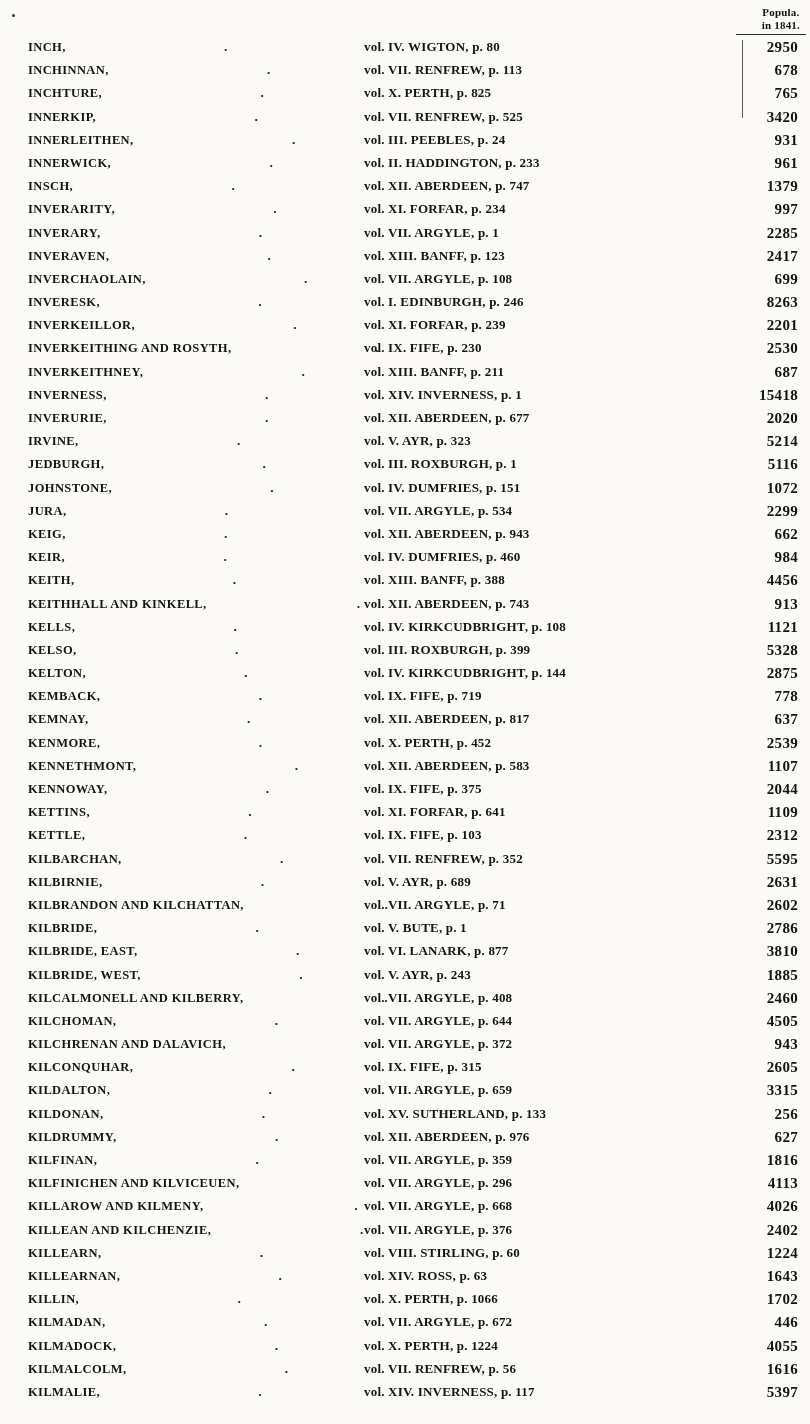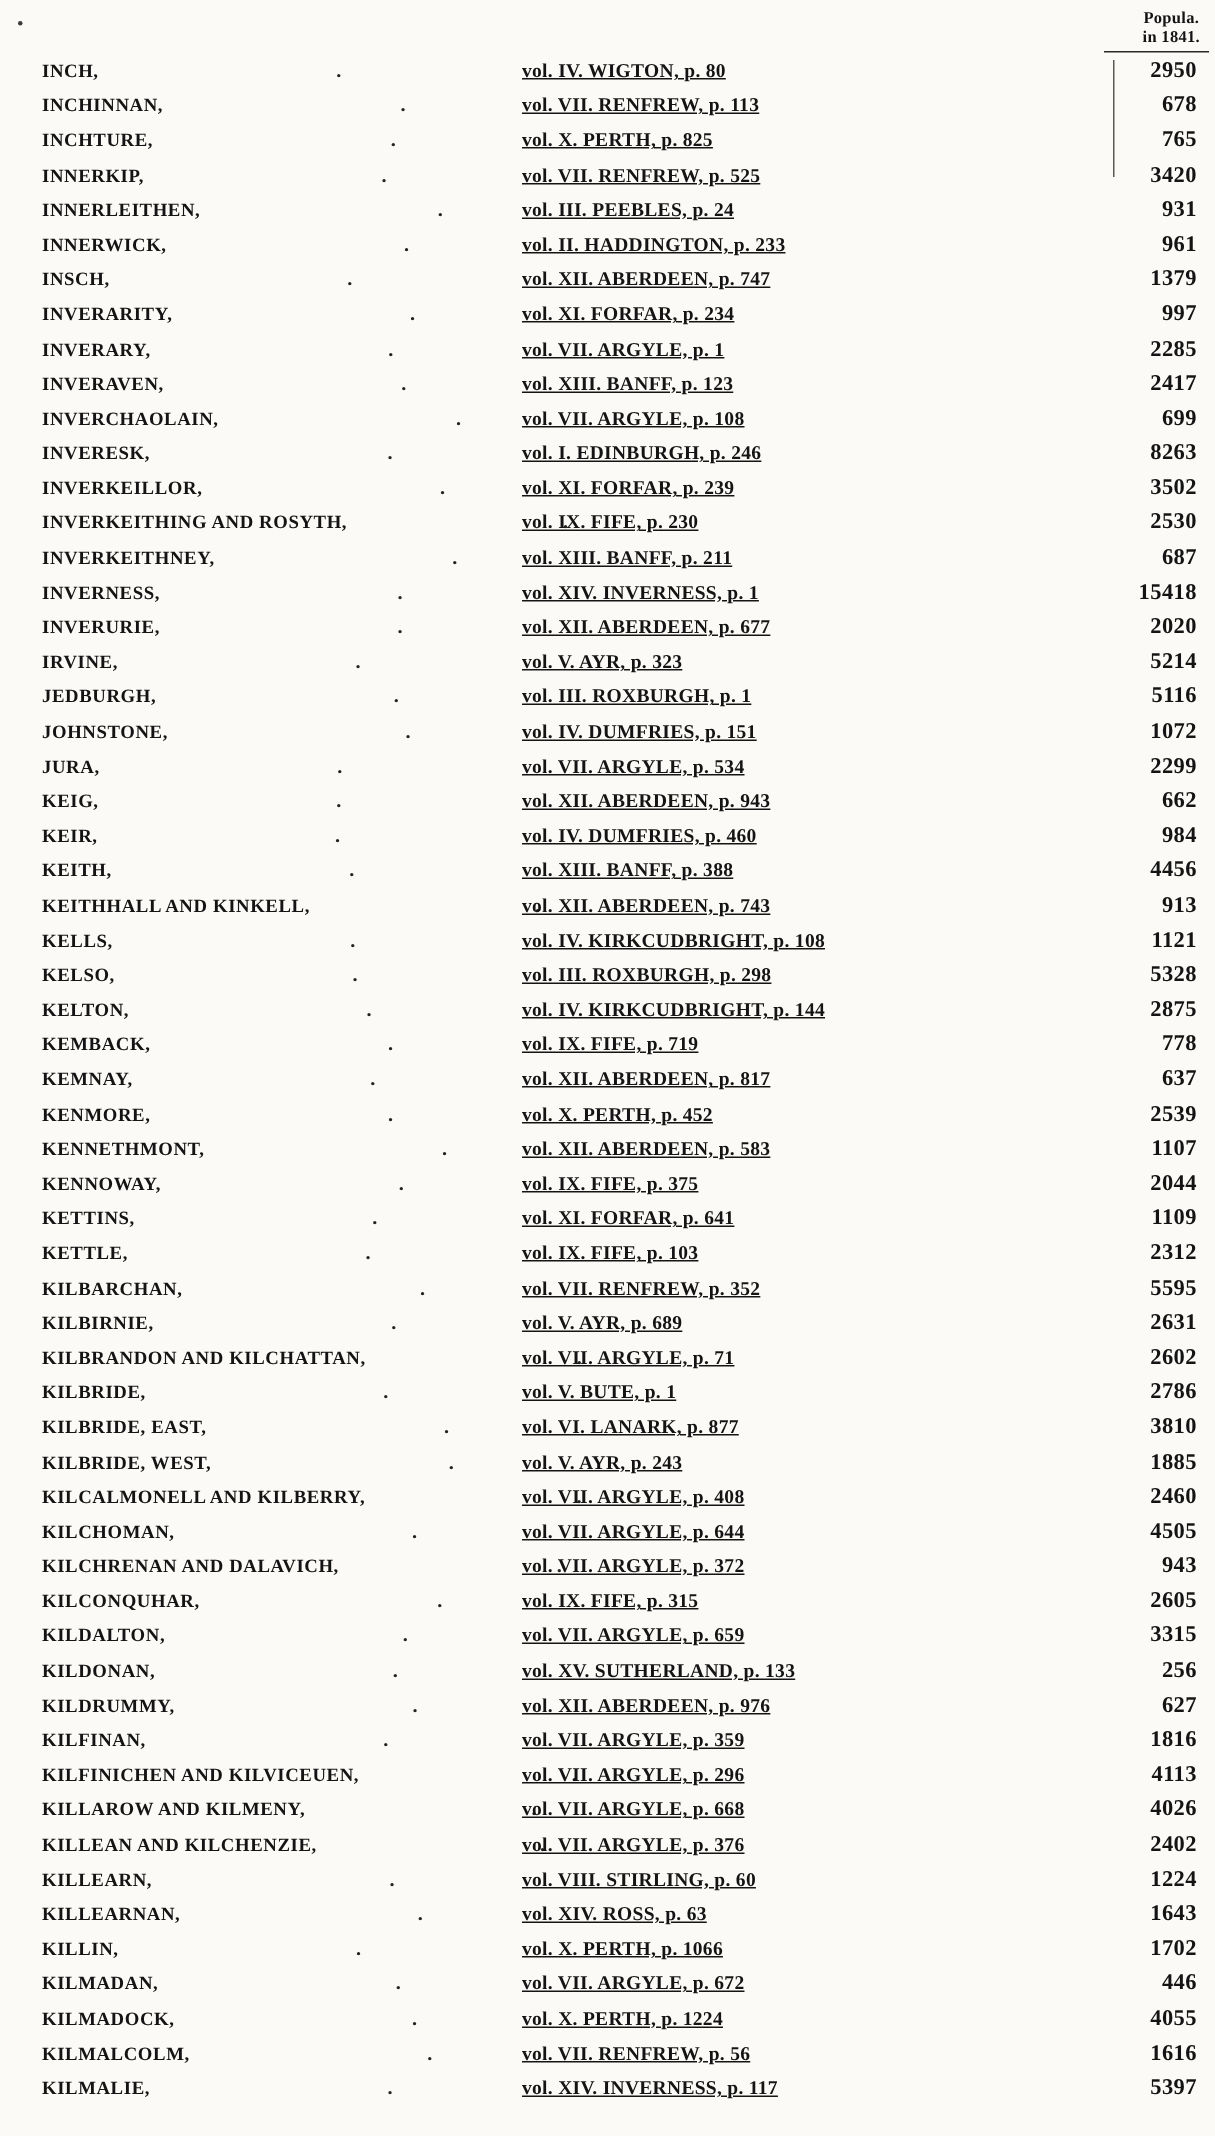--- a/index.html
+++ b/index.html
@@ -71,26 +71,25 @@
   .leader {
     flex: 1 1 auto;
     min-width: 8px;
     max-width: 320px;
     text-align: center;
     color: #222;
     overflow: hidden;
   }
   .ref {
     flex: 0 0 360px;
-    margin-left: 0;
+    margin-left: 16px;
     position: absolute;
     left: 348px;
     letter-spacing: 0.2px;
     font-size: 13px;
-    text-decoration: underline;
   }
   .row-inner-spacer {
     flex: 1 1 auto;
   }
   .pop {
     flex: 0 0 auto;
     position: absolute;
     right: 12px;
     text-align: center;
     font-size: 15px;
@@ -206,21 +205,21 @@
       <span class="ref">vol. I. EDINBURGH, p. 246</span>
       <span class="row-inner-spacer"></span>
       <span class="pop">8263</span>
     </div>
 
     <div class="row">
       <span class="name">INVERKEILLOR,</span>
       <span class="leader">.</span>
       <span class="ref">vol. XI. FORFAR, p. 239</span>
       <span class="row-inner-spacer"></span>
-      <span class="pop">3502</span>
+      <span class="pop">2201</span>
     </div>
 
     <div class="row">
       <span class="name">INVERKEITHING AND ROSYTH,</span>
       <span class="leader">.</span>
       <span class="ref">vol. IX. FIFE, p. 230</span>
       <span class="row-inner-spacer"></span>
       <span class="pop">2530</span>
     </div>
 
@@ -316,21 +315,21 @@
       <span class="name">KELLS,</span>
       <span class="leader">.</span>
       <span class="ref">vol. IV. KIRKCUDBRIGHT, p. 108</span>
       <span class="row-inner-spacer"></span>
       <span class="pop">1121</span>
     </div>
 
     <div class="row">
       <span class="name">KELSO,</span>
       <span class="leader">.</span>
-      <span class="ref">vol. III. ROXBURGH, p. 298</span>
+      <span class="ref">vol. III. ROXBURGH, p. 399</span>
       <span class="row-inner-spacer"></span>
       <span class="pop">5328</span>
     </div>
 
     <div class="row">
       <span class="name">KELTON,</span>
       <span class="leader">.</span>
       <span class="ref">vol. IV. KIRKCUDBRIGHT, p. 144</span>
       <span class="row-inner-spacer"></span>
       <span class="pop">2875</span>

